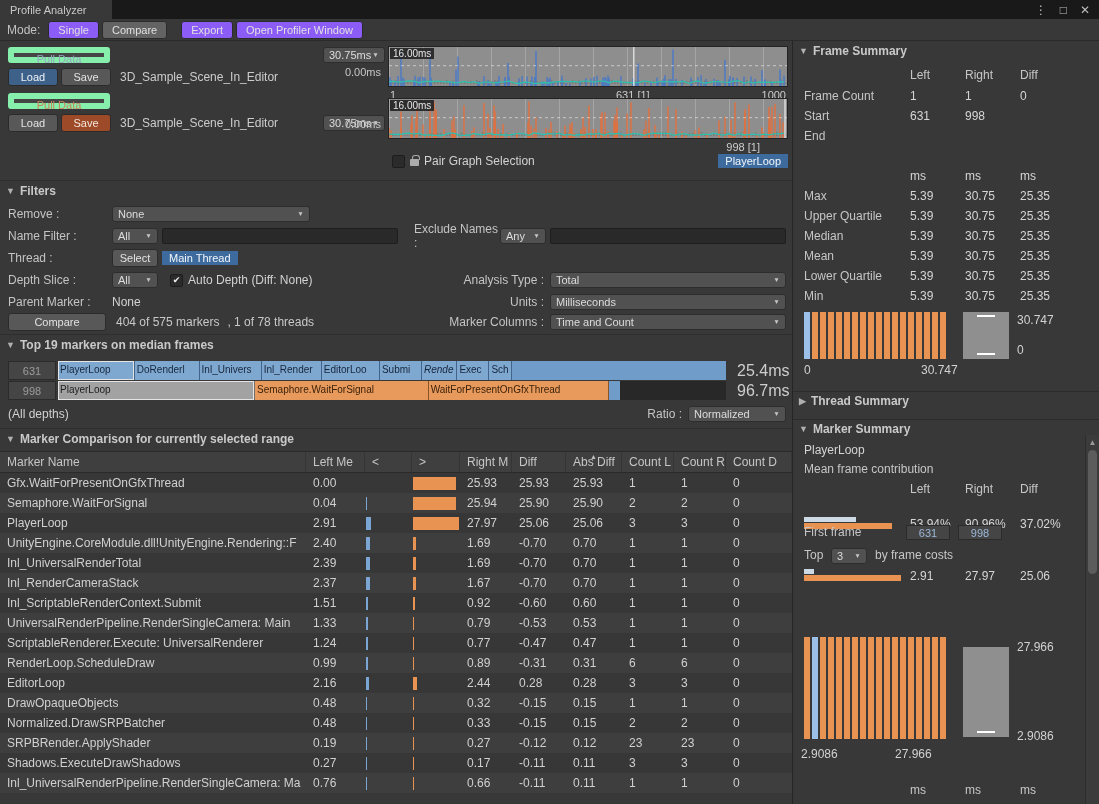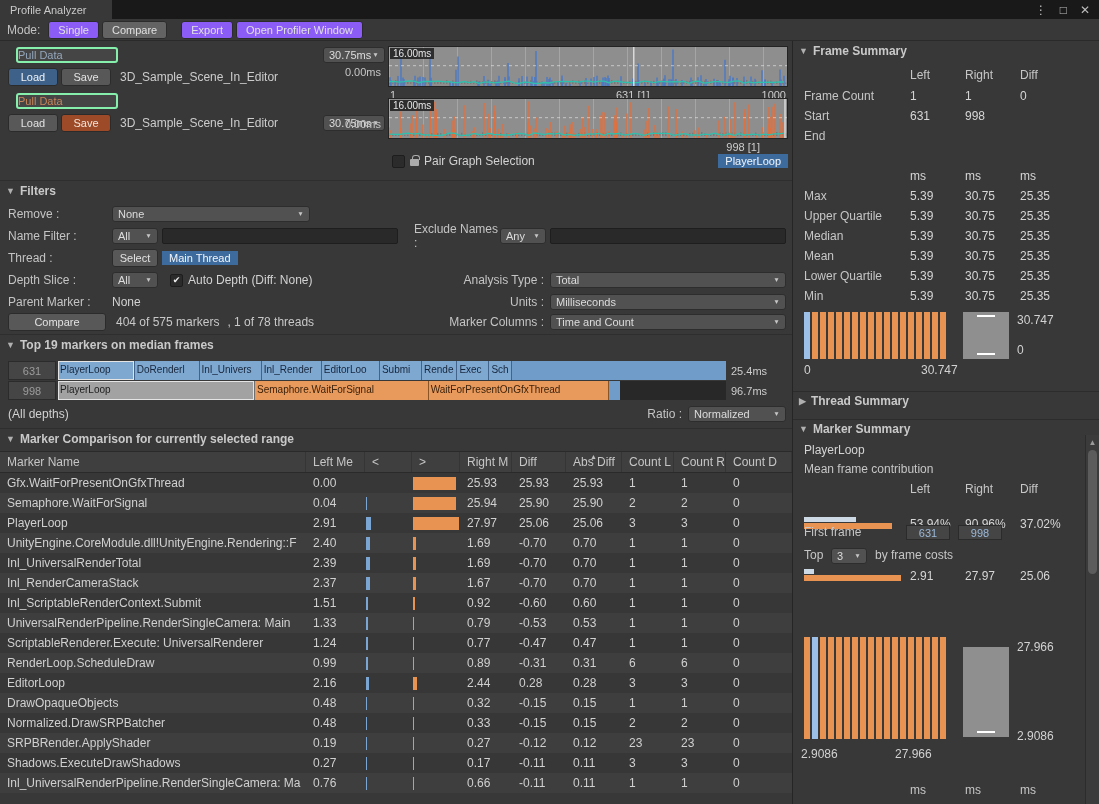--- a/index.html
+++ b/index.html
@@ -13,21 +13,21 @@
 
 
 .toolbar{position:absolute;top:19px;left:0;right:0;height:22px;display:flex;align-items:center;padding:0 7px;border-bottom:1px solid #2a2a2a}
 .lbl{color:#c2c2c2;margin-right:5px}
 .tbtn{font:11px "Liberation Sans",sans-serif;color:#e0e0e0;background:#8b5cf6;border:1px solid #2b2b2b;border-radius:3px;padding:2px 9px;margin-left:3px;cursor:default}
 .tbtn.active{background:#636363}
 .tbtn.gap{margin-left:14px}
 
 
 .data-graphs{position:absolute;top:41px;left:0;width:792px;height:139px}
-.pull{position:absolute;left:16px;width:102px;height:16px;background:#454545;border:2px solid #86efac;border-radius:3px;font-size:11px;text-align:left}
+.pull{position:absolute;left:8px;width:102px;height:16px;background:#454545;border:6px solid #86efac;border-radius:3px;font-size:11px;text-align:center}
 .pull1{top:6px;color:#93a7bc}
 .pull2{top:52px;color:#c8855a}
 .lsrow{position:absolute;left:8px;display:flex;gap:3px;align-items:center}
 .ls1{top:27px}.ls2{top:73px}
 .btn{font:11px "Liberation Sans",sans-serif;color:#e2e2e2;background:#585858;border:1px solid #2b2b2b;border-radius:3px;padding:2px 0;width:50px;text-align:center}
 .btn.blue{background:#3e6189;color:#eef3f8}
 .btn.orange{background:#9d4a28;color:#f4e4da}
 .ds-name{margin-left:6px;color:#cccccc}
 .gdd{position:absolute;left:323px;width:62px}
 .gdd1{top:6px}.gdd2{top:58px}
@@ -78,21 +78,21 @@
 .t10-row{position:absolute;left:8px;height:19px;display:flex;align-items:stretch}
 .t10a{top:26px}.t10b{top:46px}
 .fchip{width:48px;background:#454545;border:1px solid #2b2b2b;color:#9c9c9c;font-size:11px;display:flex;align-items:center;justify-content:center;margin-right:2px;flex:none}
 .barbox{width:668px;background:#282828;display:flex;flex:none;overflow:hidden}
 .seg{height:100%;font-size:10px;line-height:18px;overflow:hidden;white-space:nowrap;flex:none;padding-left:2px}
 .seg-blue{background:#7fa8d0;color:#16263c;border-right:1px solid #42648a}
 .seg-blue-solid{background:#6f9cc8}
 .seg-orange{background:#e8995c;color:#3c220a;border-right:1px solid #8a5526}
 .seg-gray{background:#a2a2a2;color:#202020;border-right:1px solid #6e6e6e}
 .seg-sel{box-shadow:inset 0 0 0 1px #e4e4e4}
-.t10-total{margin-left:5px;font-size:11px;color:#cdcdcd;align-self:center}
+.t10-total{margin-left:11px;font-size:16px;color:#cdcdcd;align-self:center}
 .t10-foot{position:absolute;left:8px;right:6px;top:70px;height:18px;display:flex;align-items:center}
 .w-ratio{width:98px}
 
 
 .cmp{position:absolute;top:428px;left:0;width:792px;bottom:0;border-top:1px solid #2e2e2e;overflow:hidden}
 .cmp-grid{display:grid;grid-template-columns:306px 59px 47px 48px 52px 54px 56px 52px 52px 1fr}
 .cmp-head{position:absolute;top:22px;left:0;right:0;height:22px;background:#3f3f3f;border-top:1px solid #2a2a2a;border-bottom:1px solid #2a2a2a}
 .th{position:relative;display:flex;align-items:flex-end;padding:0 0 3px 7px;font-size:12px;color:#c6c6c6;border-right:1px solid #353535;overflow:hidden;white-space:nowrap}
 .sort-arrow{position:absolute;top:1px;left:50%;transform:translateX(-50%);font-size:7px;color:#bdbdbd}
 .cmp-body{position:absolute;top:44px;left:0;right:0;bottom:0}
@@ -809,21 +809,21 @@
     </div>
     <div class="t10-row t10a">
       <div class="fchip">631</div>
       <div class="barbox">
           <div class="seg seg-blue seg-sel" style="width: 11.5%;">PlayerLoop</div>
           <div class="seg seg-blue" style="width: 9.7%;">DoRenderl</div>
           <div class="seg seg-blue" style="width: 9.3%;">Inl_Univers</div>
           <div class="seg seg-blue" style="width: 9%;">Inl_Render</div>
           <div class="seg seg-blue" style="width: 8.7%;">EditorLoo</div>
           <div class="seg seg-blue" style="width: 6.3%;">Submi</div>
-          <div class="seg seg-blue" style="width: 5.3%;">Rende</div>
+          <div class="seg seg-blue" style="width: 5.3%; font-style: italic;">Rende</div>
           <div class="seg seg-blue" style="width: 4.8%;">Exec</div>
           <div class="seg seg-blue" style="width: 3.4%;">Sch</div>
           <div class="seg seg-blue-solid" style="width: 32%;"></div>
         </div>
       <span class="t10-total">25.4ms</span>
     </div>
     <div class="t10-row t10b">
       <div class="fchip">998</div>
       <div class="barbox">
           <div class="seg seg-gray seg-sel" style="width: 29.5%;">PlayerLoop</div>

